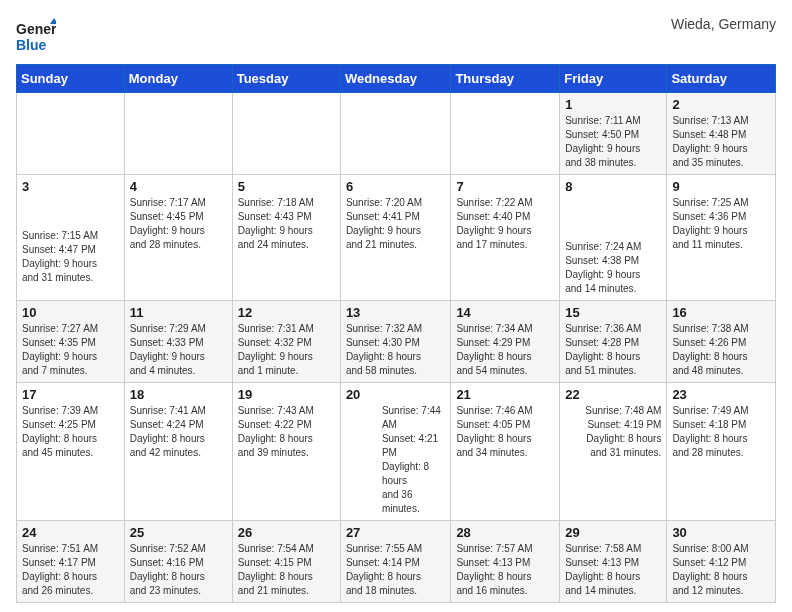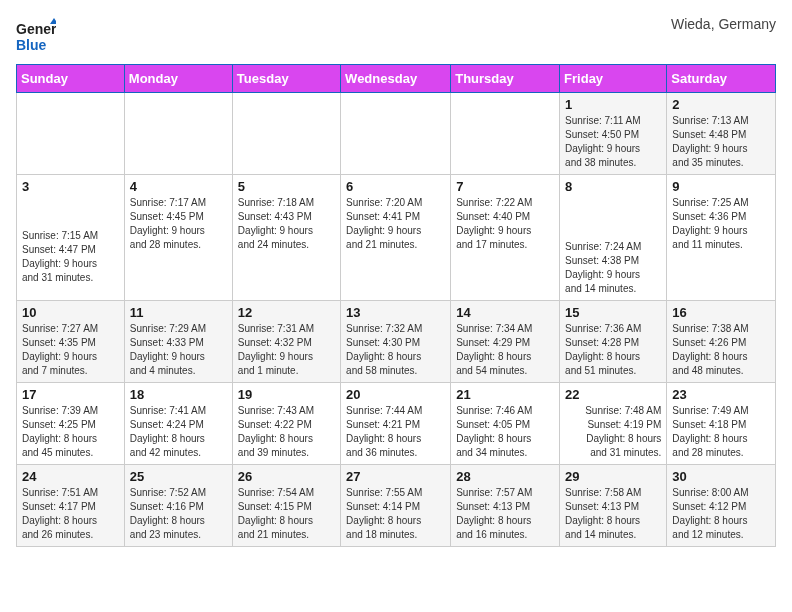--- a/index.html
+++ b/index.html
@@ -32,21 +32,21 @@
     .location {
       font-size: 14px;
       color: #444;
     }
     .calendar {
       width: 100%;
       border-collapse: collapse;
       font-size: 11px;
     }
     .calendar thead tr th {
-      background: #d946ef;
+      background: #1d4ed8;
       color: #fff;
       padding: 6px 4px;
       text-align: left;
       font-size: 13px;
       font-weight: bold;
       border: 1px solid #1565c0;
     }
     .calendar tbody tr td {
       border: 1px solid #ccc;
       vertical-align: top;
@@ -246,21 +246,21 @@
         </td>
         <td>
           <span class="day-number">19</span>
           <div class="day-info" style="white-space: pre-line;">Sunrise: 7:43 AM
 Sunset: 4:22 PM
 Daylight: 8 hours
 and 39 minutes.</div>
         </td>
         <td>
           <span class="day-number">20</span>
-          <div class="day-info" style="white-space: pre-line;">Sunrise: 7:44 AM
+          <div class="day-info" style="white-space: pre-line; margin-left: 36px;">Sunrise: 7:44 AM
 Sunset: 4:21 PM
 Daylight: 8 hours
 and 36 minutes.</div>
         </td>
         <td>
           <span class="day-number">21</span>
           <div class="day-info" style="white-space: pre-line;">Sunrise: 7:46 AM
 Sunset: 4:05 PM
 Daylight: 8 hours
 and 34 minutes.</div>

